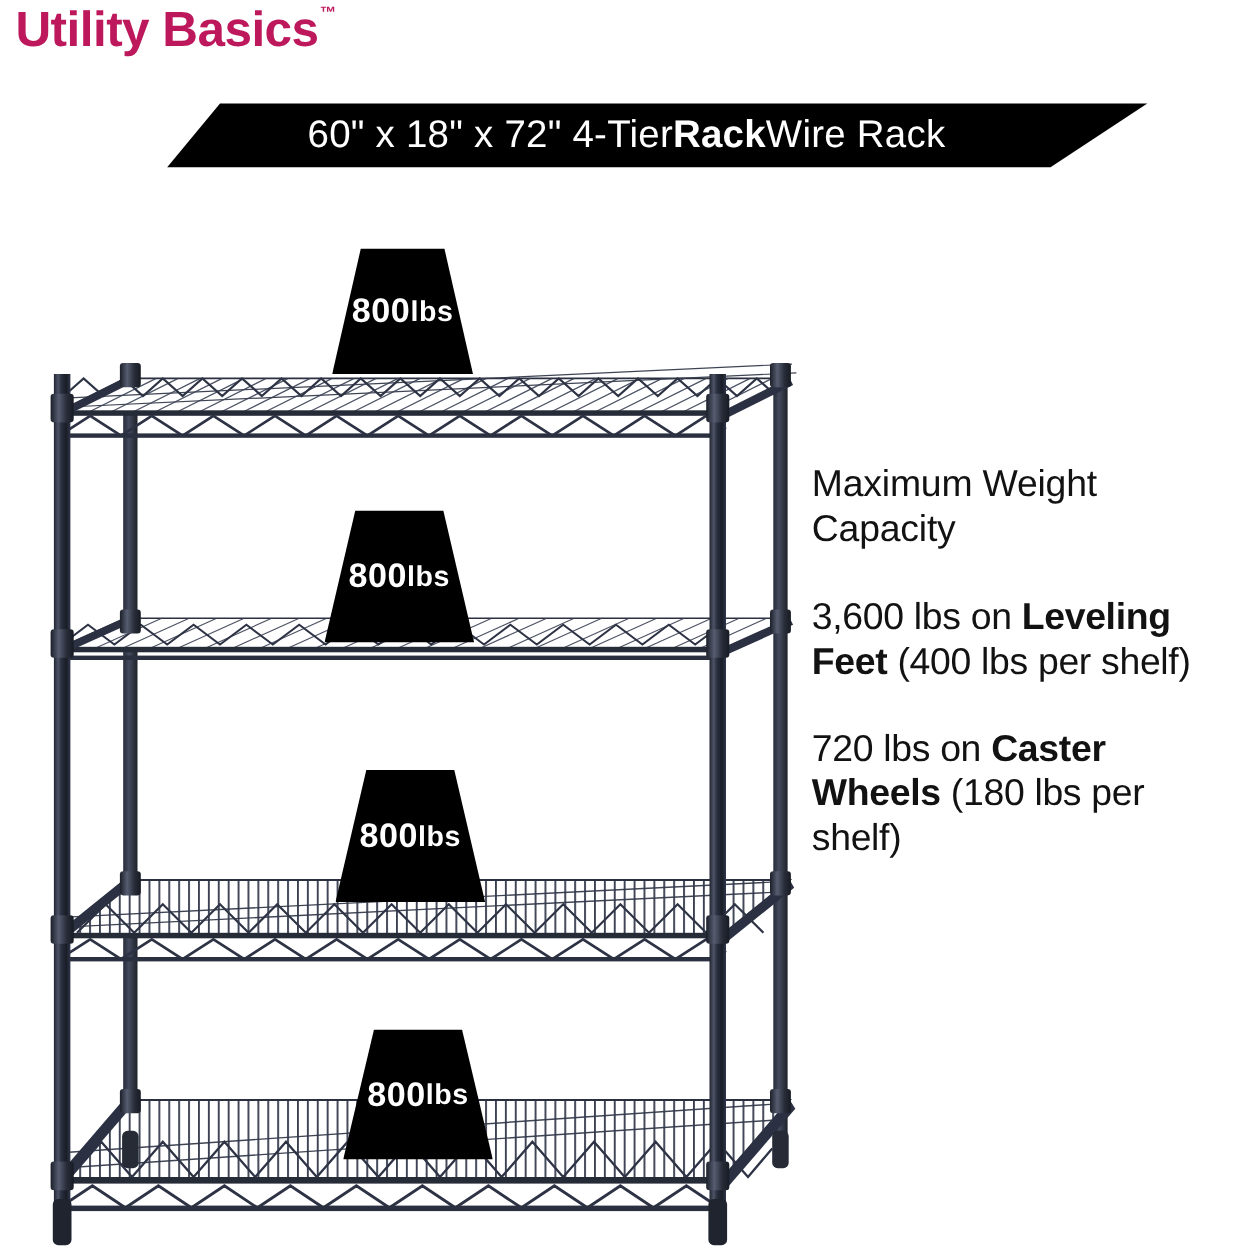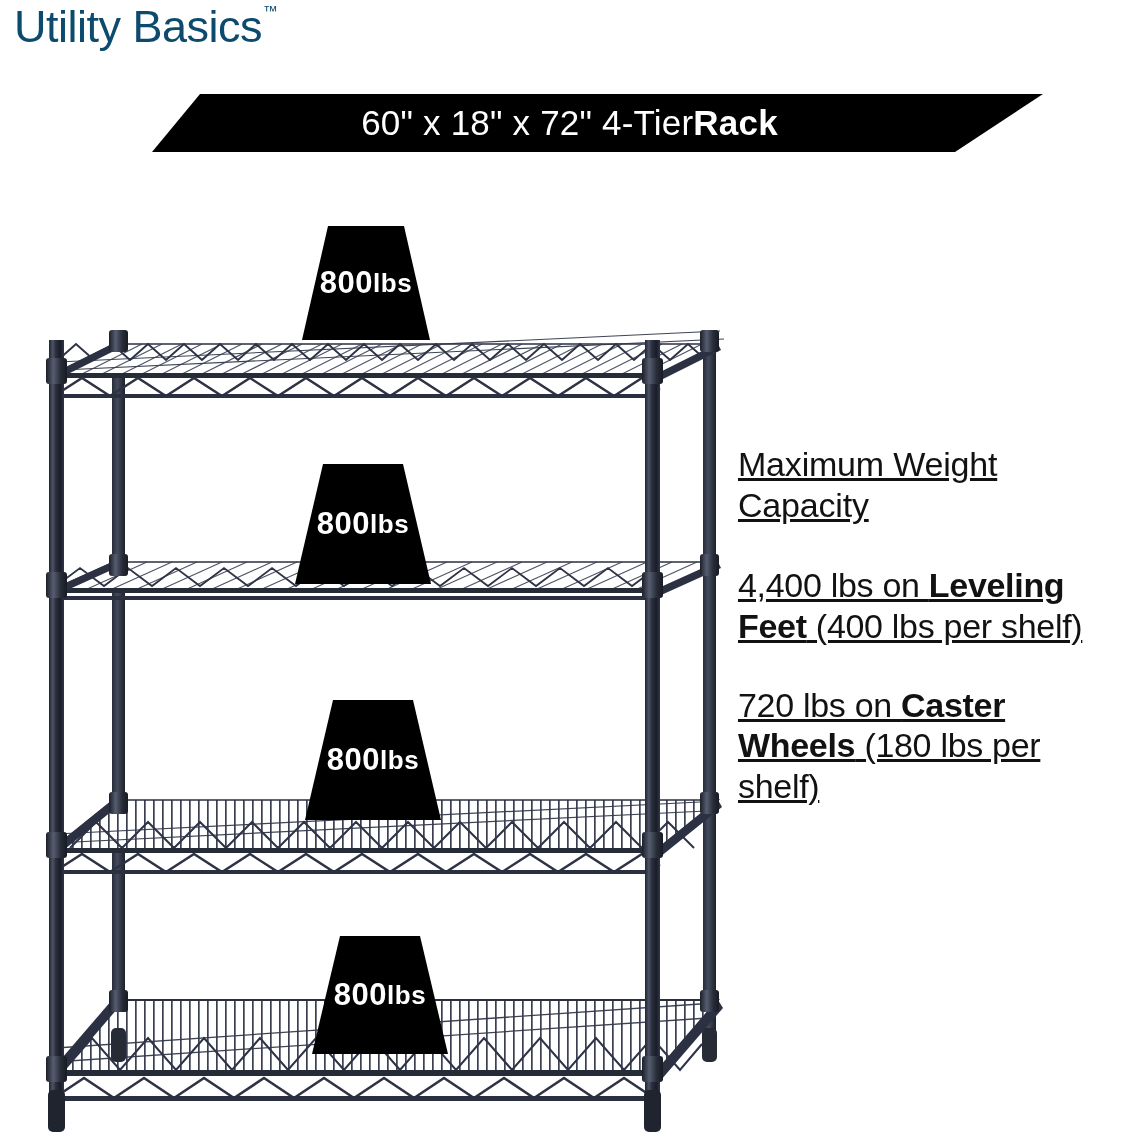--- a/index.html
+++ b/index.html
@@ -8,22 +8,22 @@
     background:#ffffff;
     font-family:"Liberation Sans", sans-serif;
     color:#111111;
     overflow:hidden;
     position:relative;
   }
 
   
   .brand{
     position:absolute; left:14px; top:4px;
-    font-size:45px; font-weight:400; letter-spacing:-0.5px;
-    color:#0c4a6e; line-height:1;
+    font-size:45px; font-weight:700; letter-spacing:-0.5px;
+    color:#be185d; line-height:1;
     white-space:nowrap;
   }
   .brand .tm{
     font-size:15px; vertical-align:super; letter-spacing:0;
     position:relative; top:-10px; left:1px;
   }
 
   
   .banner-wrap{
     position:absolute; left:0; top:92px; width:1133px; height:70px;
@@ -49,21 +49,21 @@
     position:absolute; left:0; top:0; width:100%; height:100%;
     display:flex; align-items:center; justify-content:center;
     color:#ffffff; font-weight:700; line-height:1.08;
     text-align:center;
   }
   .badge .num{font-size:31px; letter-spacing:0.5px;}
   .badge .unit{font-size:26px; letter-spacing:0.5px;}
 
   
   .copy{
-    position:absolute; left:738px; top:444px; width:390px;text-decoration:underline;
+    position:absolute; left:738px; top:420px; width:390px;
   }
   .copy h2{
     margin:0 0 0 0;
     font-size:34px; font-weight:400; line-height:1.22;
     color:#121212; letter-spacing:-0.2px;
   }
   .copy p{
     margin:38px 0 0 0;
     font-size:34px; font-weight:400; line-height:1.2;
     color:#121212; letter-spacing:-0.3px;
@@ -77,20 +77,21 @@
   <span>Utility Basics</span><span class="tm">™</span>
 </div>
 
 <div class="banner-wrap">
   <svg class="banner-svg" width="1133" height="70" viewBox="0 0 1133 70">
     <polygon points="200,2 1043,2 955,60 152,60" fill="#000000"></polygon>
   </svg>
   <div class="banner-text">
     <span>60" x 18" x 72" 4-Tier </span>
       <b>Rack</b>
+      <span> Wire Rack</span>
   </div>
 </div>
 
 <div class="rack">
 <svg width="760" height="836" viewBox="0 0 760 836">
   <defs>
     <linearGradient id="postGrad" x1="0" y1="0" x2="1" y2="0">
       <stop offset="0%" stop-color="#20242f"></stop>
       <stop offset="25%" stop-color="#4d5466"></stop>
       <stop offset="45%" stop-color="#2b3040"></stop>
@@ -308,18 +309,18 @@
     <span class="unit">lbs</span>
   </div>
 </div>
 
 <div class="copy">
   <h2>
     <span>Maximum Weight</span><br>
     <span>Capacity</span>
   </h2>
   <p>
-    <span>4,400 lbs on </span><b>Leveling Feet</b><span> (400 lbs per shelf)</span>
+    <span>3,600 lbs on </span><b>Leveling Feet</b><span> (400 lbs per shelf)</span>
   </p>
   <p>
     <span>720 lbs on </span><b>Caster Wheels</b><span> (180 lbs per shelf)</span>
   </p>
 </div>
 
 </body></html>

